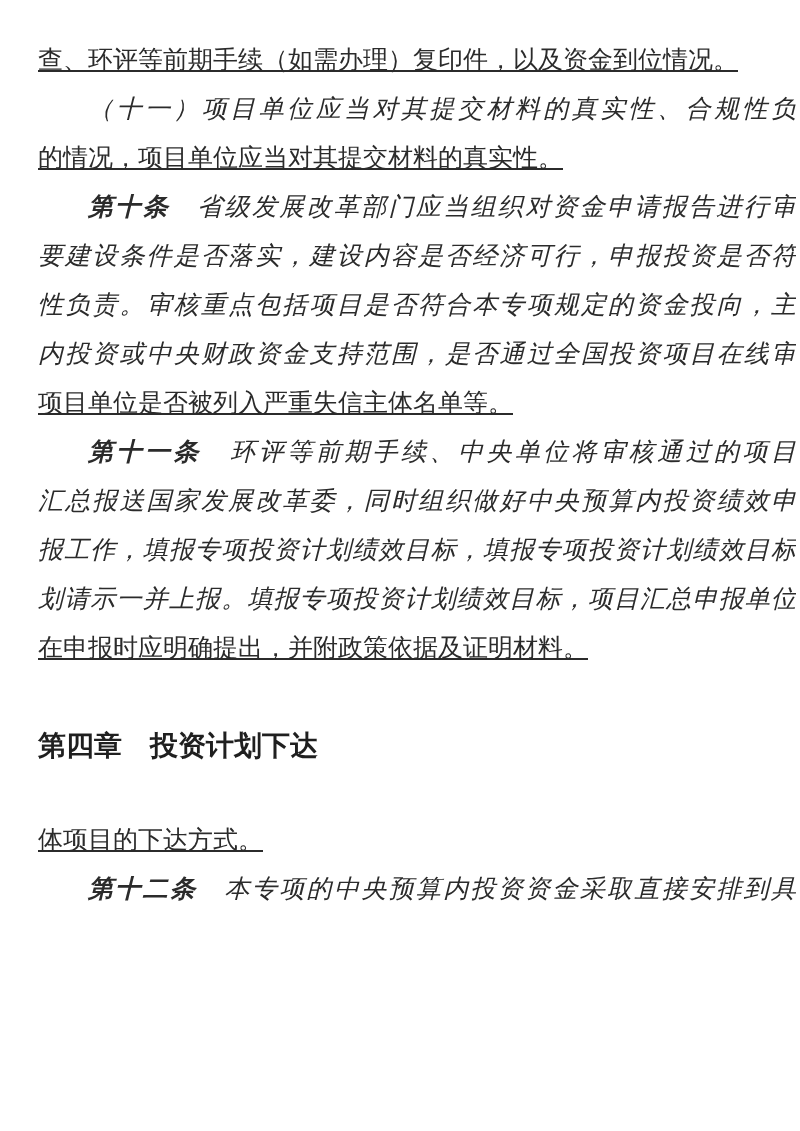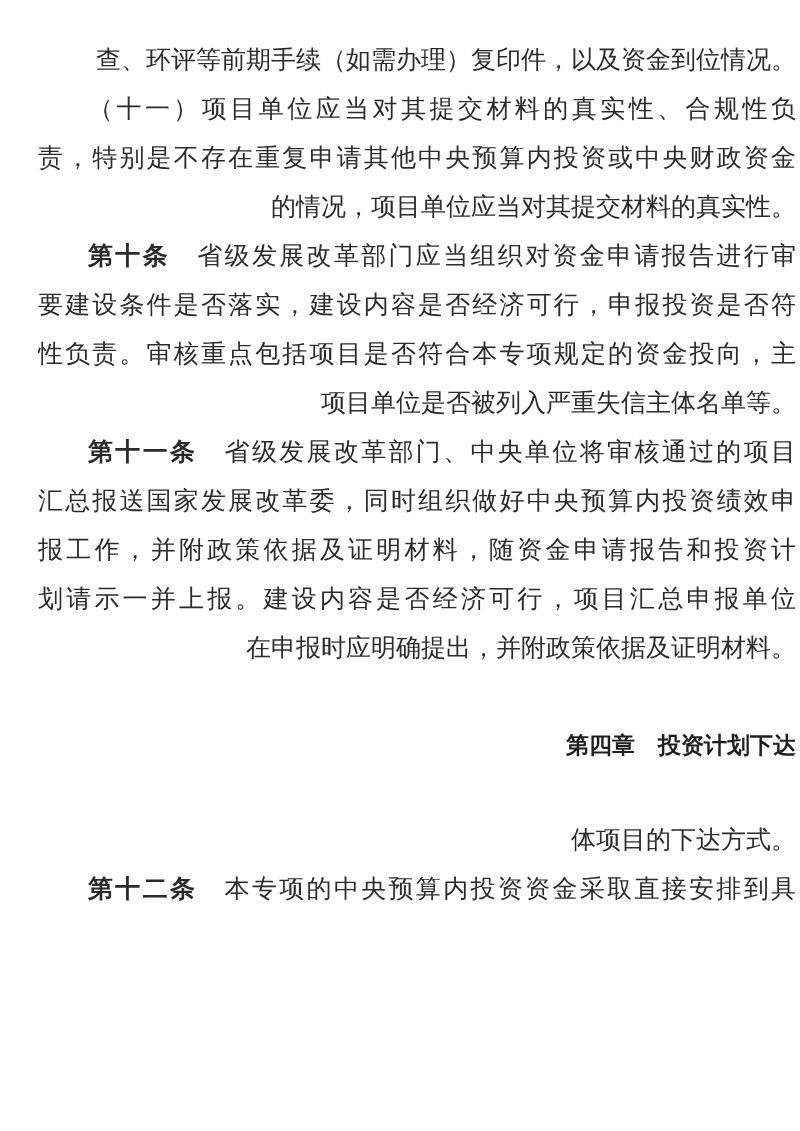--- a/index.html
+++ b/index.html
@@ -24,62 +24,64 @@
     font-size: 25px;
     line-height: 49px;
     height: 49px;
     color: #2b2b2b;
     overflow: hidden;
   }
   
   .fill {
     text-align: justify;
     text-align-last: justify;
+    font-style: italic;
   }
   
   .end {
-    text-align: right;
+    text-align: left;
+    text-decoration: underline;
   }
   .indent {
     text-indent: 50px;
   }
   .art {
     font-weight: bold;
   }
   .chapter {
     font-family: "Liberation Sans", "DejaVu Sans", sans-serif;
     font-weight: bold;
-    font-size: 23px;
+    font-size: 28px;
     line-height: 49px;
     height: 49px;
-    text-align: right;
+    text-align: left;
     color: #1f1f1f;
     margin: 49px 0 45px 0;
   }
 </style>
 </head>
 <body>
 
 <div class="page">
 
   <div class="line end">查、环评等前期手续（如需办理）复印件，以及资金到位情况。</div>
 
   <div class="line fill indent">（十一）项目单位应当对其提交材料的真实性、合规性负</div>
-  <div class="line fill">责，特别是不存在重复申请其他中央预算内投资或中央财政资金</div>
   <div class="line end">的情况，项目单位应当对其提交材料的真实性。</div>
 
   <div class="line fill indent"><span class="art">第十条</span><span>　省级发展改革部门应当组织对资金申请报告进行审</span></div>
   <div class="line fill">要建设条件是否落实，建设内容是否经济可行，申报投资是否符</div>
   <div class="line fill">性负责。审核重点包括项目是否符合本专项规定的资金投向，主</div>
+  <div class="line fill">内投资或中央财政资金支持范围，是否通过全国投资项目在线审</div>
   <div class="line end">项目单位是否被列入严重失信主体名单等。</div>
 
-  <div class="line fill indent"><span class="art">第十一条</span><span>　省级发展改革部门、中央单位将审核通过的项目</span></div>
+  <div class="line fill indent"><span class="art">第十一条</span><span>　环评等前期手续、中央单位将审核通过的项目</span></div>
   <div class="line fill">汇总报送国家发展改革委，同时组织做好中央预算内投资绩效申</div>
-  <div class="line fill">报工作，并附政策依据及证明材料，随资金申请报告和投资计</div>
-  <div class="line fill">划请示一并上报。建设内容是否经济可行，项目汇总申报单位</div>
+  <div class="line fill">报工作，填报专项投资计划绩效目标，填报专项投资计划绩效目标</div>
+  <div class="line fill">划请示一并上报。填报专项投资计划绩效目标，项目汇总申报单位</div>
   <div class="line end">在申报时应明确提出，并附政策依据及证明材料。</div>
 
   <div class="chapter">第四章　投资计划下达</div>
 
   <div class="line end">体项目的下达方式。</div>
   <div class="line fill indent"><span class="art">第十二条</span><span>　本专项的中央预算内投资资金采取直接安排到具</span></div>
 
 </div>
 
 </body></html>

